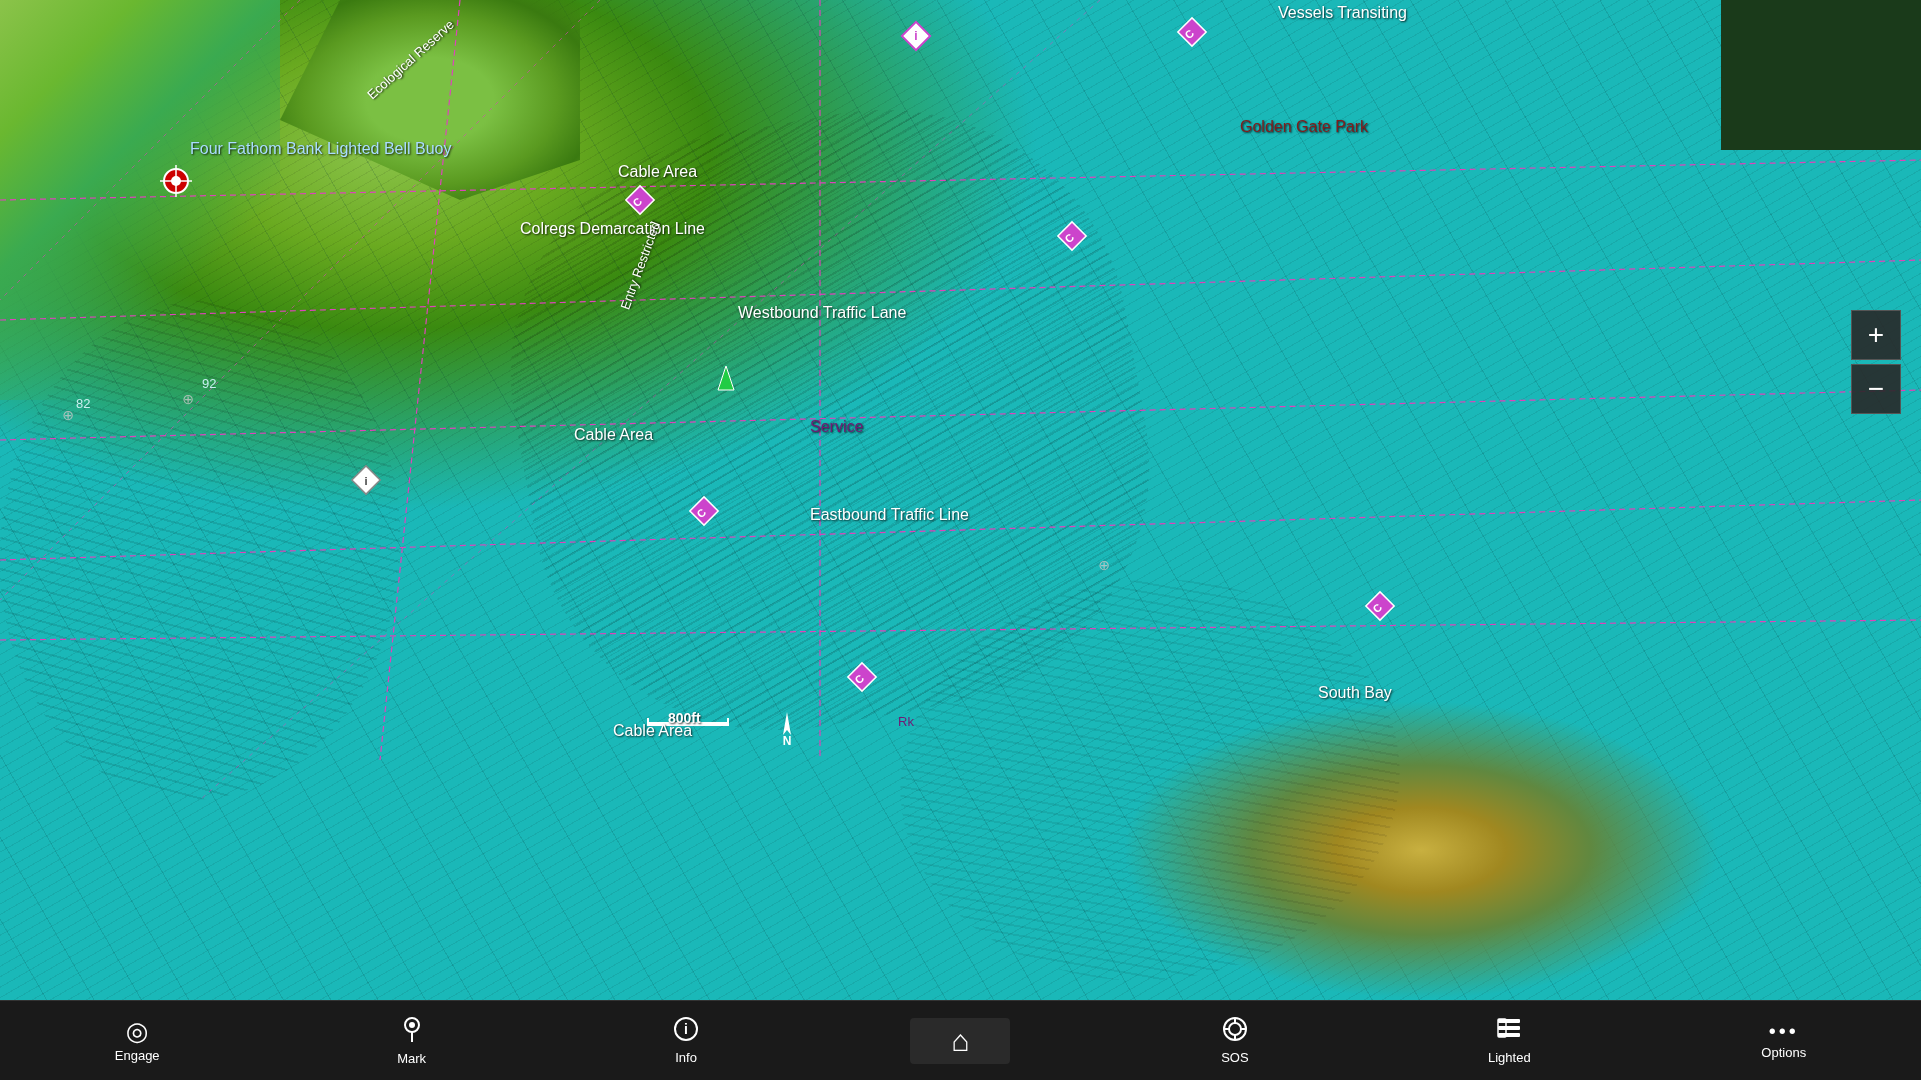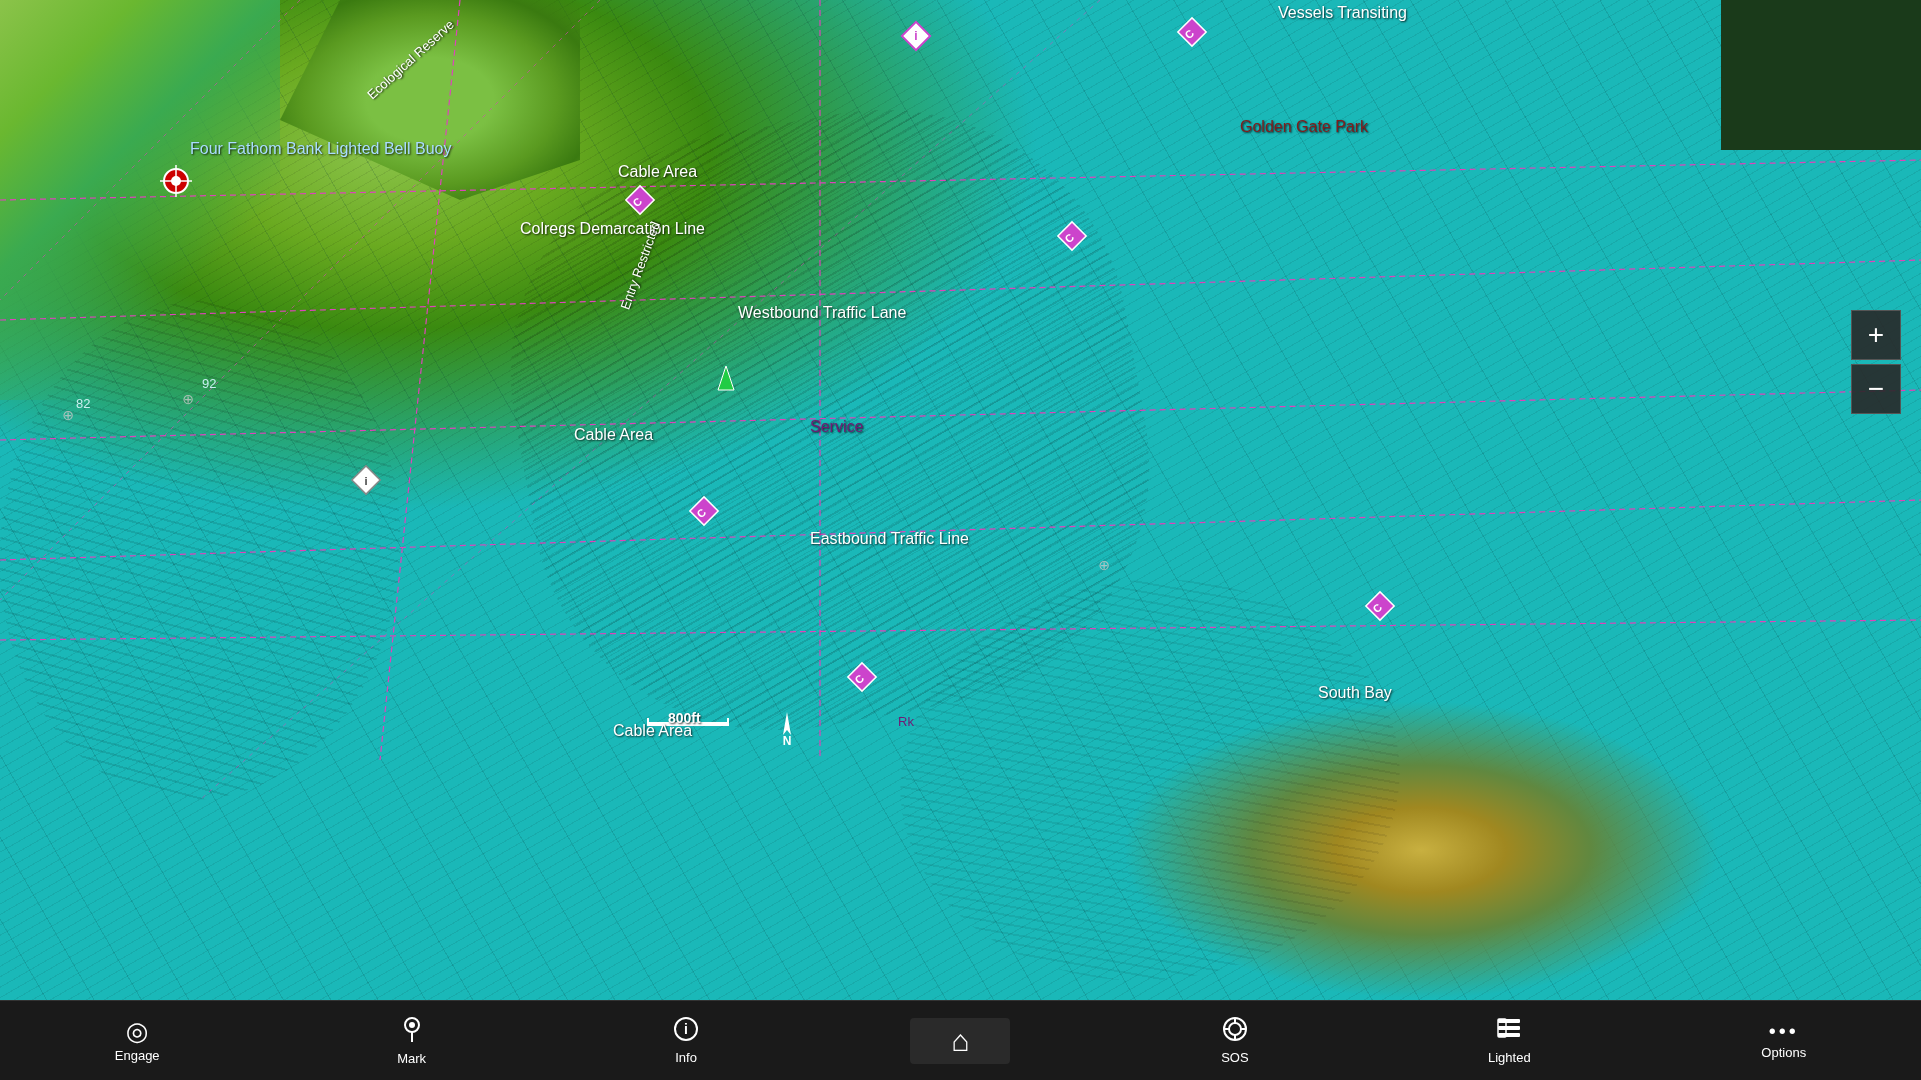--- a/index.html
+++ b/index.html
@@ -311,21 +311,21 @@
   <div class="map-label" style="left:618px; top:163px; color:white;">Cable Area</div>
 
   <div class="map-label" style="left:520px; top:220px; color:white;">Colregs Demarcation Line</div>
 
   <div class="map-label" style="left:722px; top:304px; color:white;margin-left:16px;">Westbound Traffic Lane</div>
 
   <div class="map-label" style="left:574px; top:426px; color:white;">Cable Area</div>
 
   <div class="map-label" style="left:810px; top:418px; color:#701a75;">Service</div>
 
-  <div class="map-label" style="left:810px; top:506px; color:white;margin-top:24px;">Eastbound Traffic Line</div>
+  <div class="map-label" style="left:810px; top:506px; color:white;">Eastbound Traffic Line</div>
 
   <div class="map-label" style="left:1278px; top:4px; color:white;">Vessels Transiting</div>
 
   <div class="map-label" style="left:1318px; top:684px; color:white;">South Bay</div>
 
   <div class="map-label" style="left:613px; top:722px; color:white;">Cable Area</div>
 
   <div class="angled-text" style="left:594px; top:258px; transform: rotate(-70deg); font-size:13px;">Entry Restricted</div>
 
   <div class="angled-text" style="left:355px; top:52px; transform: rotate(-42deg); font-size:13px;">Ecological Reserve</div>

